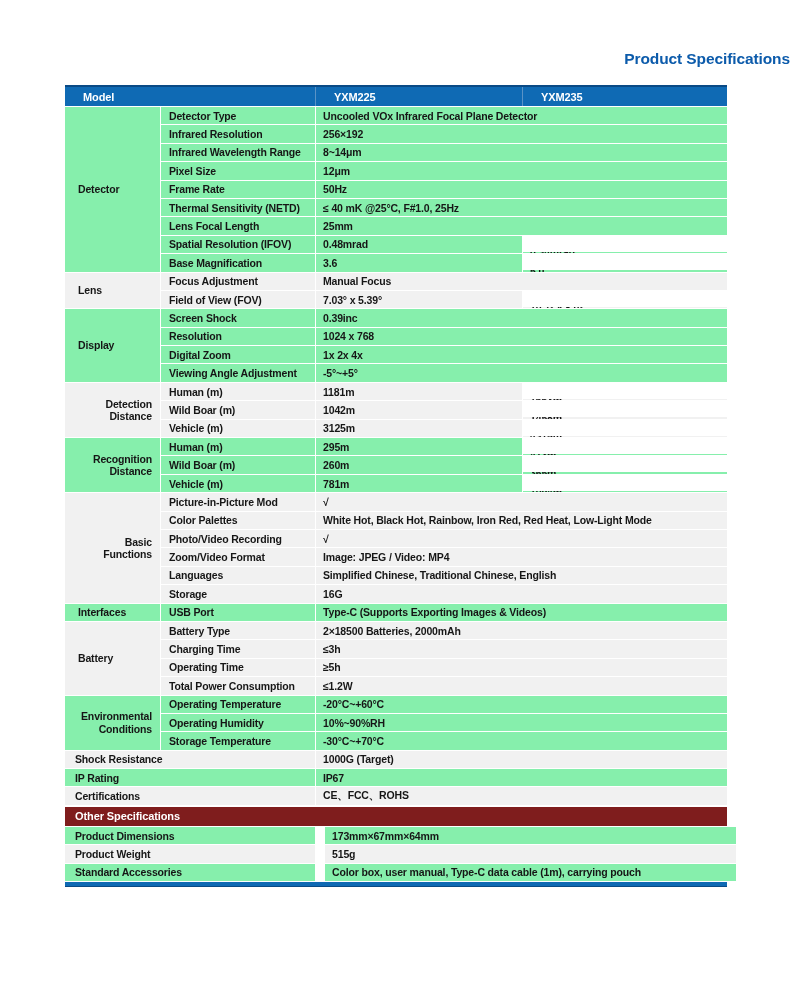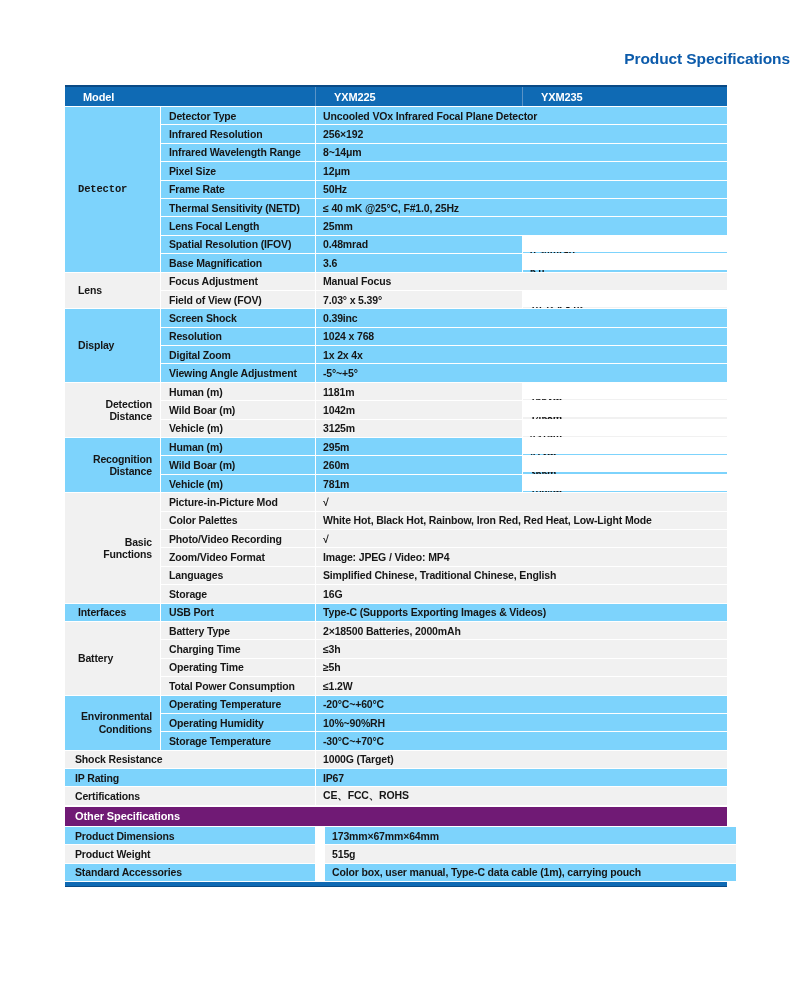--- a/index.html
+++ b/index.html
@@ -17,43 +17,43 @@
   .section.merged{grid-template-columns:250px 411px;}
   .cell{display:flex;align-items:center;font-size:10.5px;font-weight:700;color:#161616;
         letter-spacing:-0.15px;overflow:hidden;white-space:nowrap;}
   .cat{grid-column:1;padding:0 8px 0 13px;line-height:1.18;white-space:normal;}
   .lab{grid-column:2;padding-left:8px;}
   .val{grid-column:3/5;padding-left:7px;}
   .v1{grid-column:3;padding-left:7px;}
   .v2{grid-column:4;padding-left:7px;margin-top:16px;}
   .mlab{grid-column:1;padding-left:10px;}
   .mval{grid-column:2;padding-left:7px;}
-  .gray{background:#7dd3fc;}
+  .gray{background:#86efac;}
   .light{background:#f1f1f1;}
   .other{width:662px;margin-top:2px;}
-  .other-head{height:19px;background:#701a75;color:#ffffff;font-size:11px;font-weight:700;
+  .other-head{height:19px;background:#7f1d1d;color:#ffffff;font-size:11px;font-weight:700;
               display:flex;align-items:center;padding-left:10px;letter-spacing:-0.1px;}
   .orow{display:grid;grid-template-columns:250px 411px;gap:10px;grid-auto-rows:17.4px;margin-top:1px;}
   .bottom-bar{width:662px;height:4px;background:#0f6ab4;border-bottom:1px solid #0a4a85;margin-top:1px;}
 </style>
 </head>
 <body>
 
 <div class="page">
   <h1 class="title">Product Specifications</h1>
 
   <div class="spec-table">
     <div class="thead">
       <div class="th">Model</div>
       <div class="th">YXM225</div>
       <div class="th">YXM235</div>
     </div>
     <div id="sections">
         <div class="section">
-          <div class="cell cat gray" style="grid-row: 1 / span 9; font-family: Liberation Mono, monospace;">Detector</div>
+          <div class="cell cat gray" style="grid-row: 1 / span 9;">Detector</div>
           <div class="cell lab gray">Detector Type</div>
           <div class="cell val gray">Uncooled VOx Infrared Focal Plane Detector</div>
           <div class="cell lab gray">Infrared Resolution</div>
           <div class="cell val gray">256×192</div>
           <div class="cell lab gray">Infrared Wavelength Range</div>
           <div class="cell val gray">8~14μm</div>
           <div class="cell lab gray">Pixel Size</div>
           <div class="cell val gray">12μm</div>
           <div class="cell lab gray">Frame Rate</div>
           <div class="cell val gray">50Hz</div>

